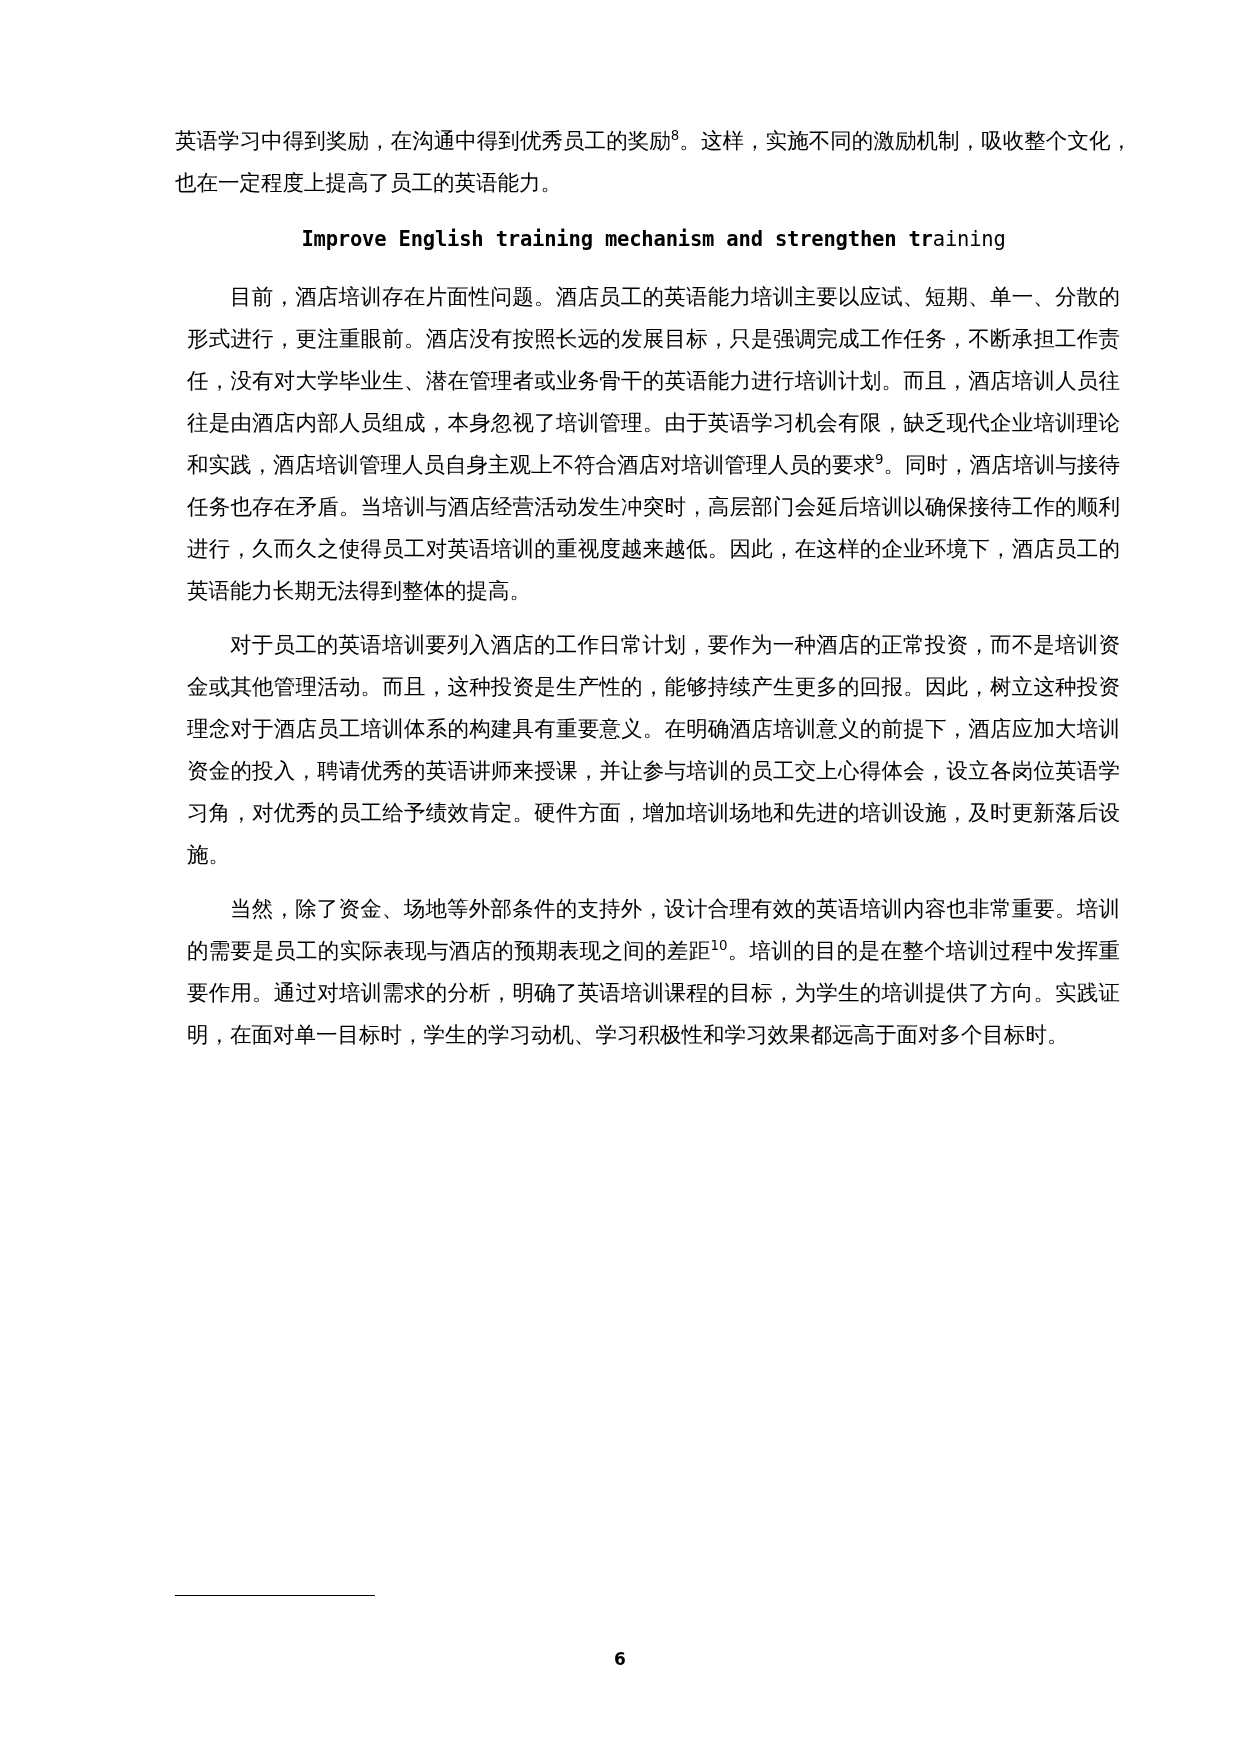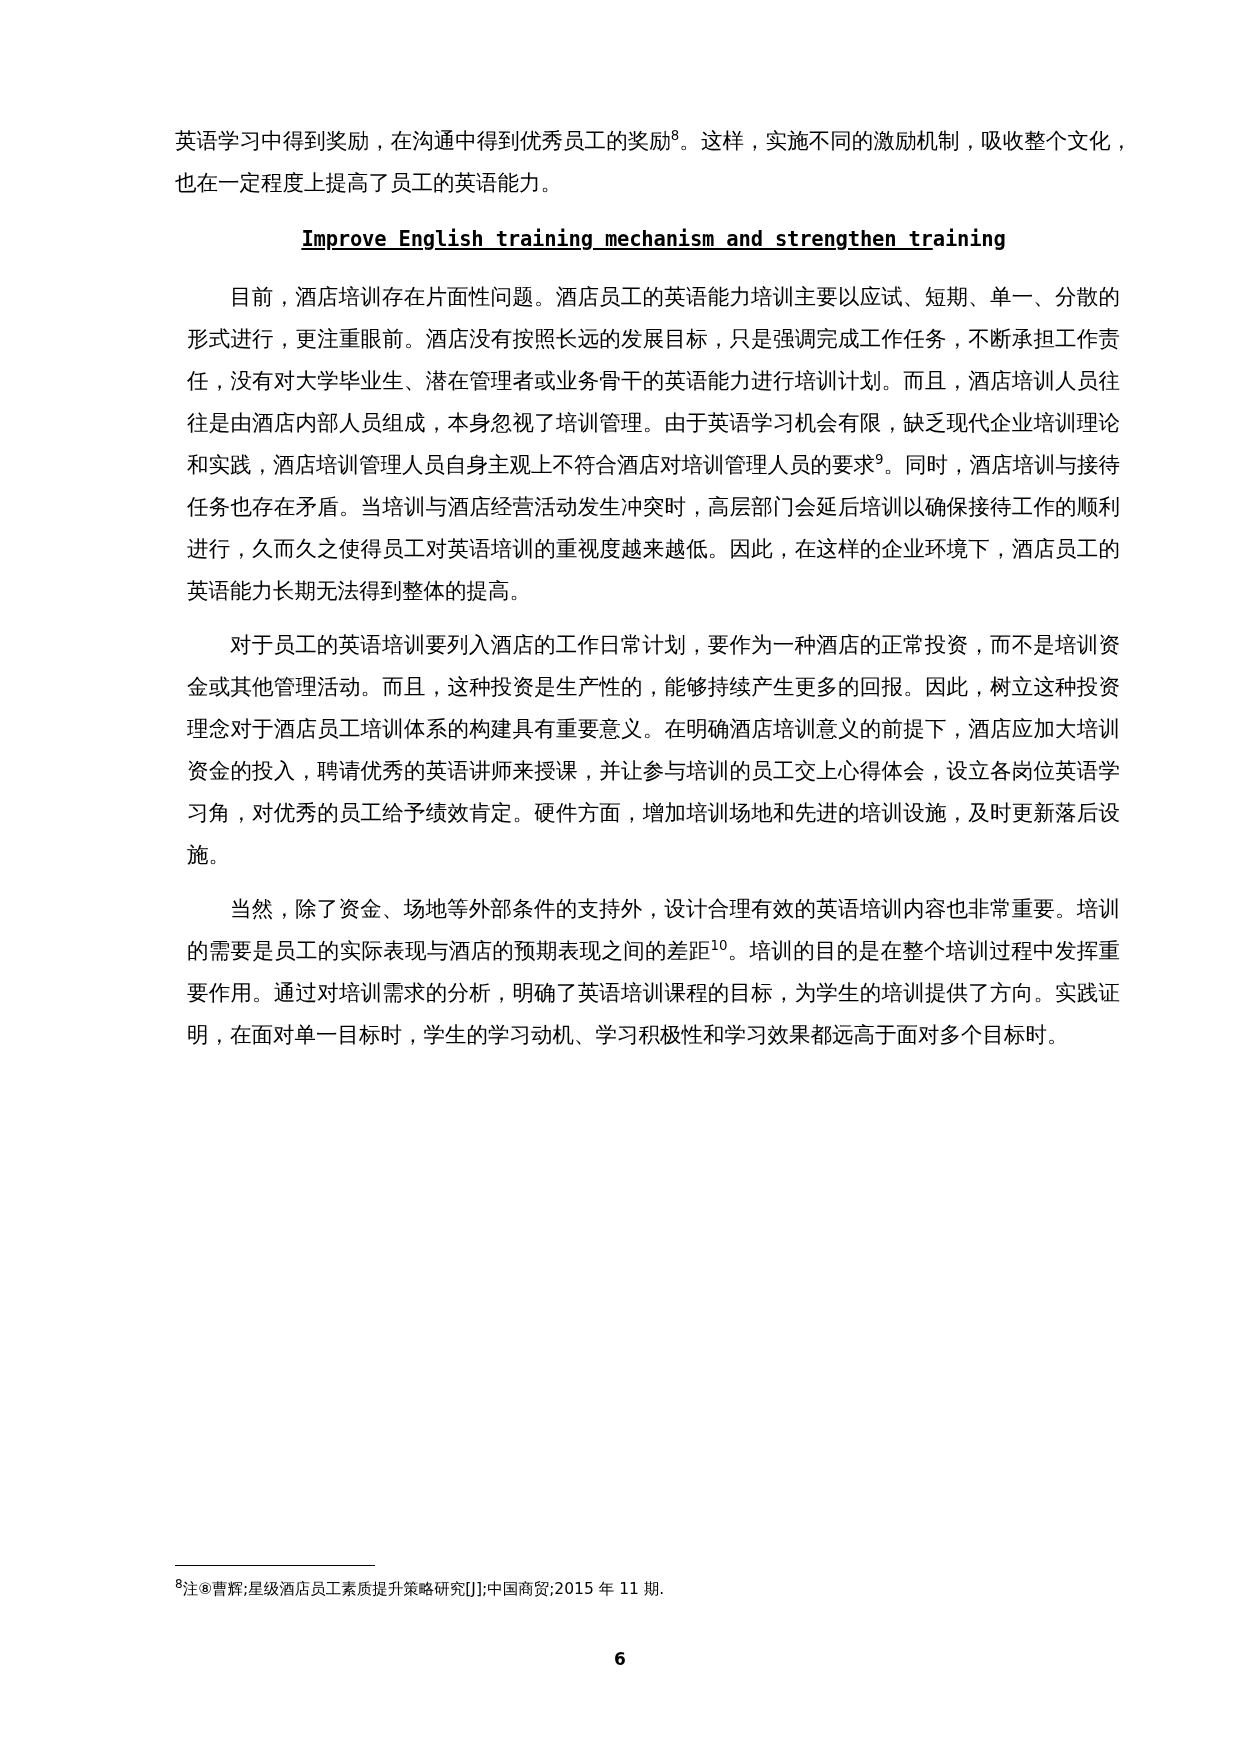--- a/index.html
+++ b/index.html
@@ -34,24 +34,23 @@
   .section-heading {
     text-align: center;
     font-family: "DejaVu Sans Mono", monospace;
     font-size: 20.5px;
     line-height: 42px;
     margin: 14px 0 16px 0;
     letter-spacing: -0.2px;
   }
   .section-heading .bold-part {
     font-weight: bold;
-    text-decoration: underline;
   }
   .section-heading .thin-part {
-    font-weight: bold;
+    font-weight: normal;
     text-align: center;
   }
   sup {
     font-size: 0.62em;
     vertical-align: super;
     line-height: 0;
   }
   .footnotes {
     position: absolute;
     left: 175px;
@@ -99,18 +98,17 @@
 
   <p class="body-text para-indent"><span>目前，酒店培训存在片面性问题。酒店员工的英语能力培训主要以应试、短期、单一、分散的形式进行，更注重眼前。酒店没有按照长远的发展目标，只是强调完成工作任务，不断承担工作责任，没有对大学毕业生、潜在管理者或业务骨干的英语能力进行培训计划。而且，酒店培训人员往往是由酒店内部人员组成，本身忽视了培训管理。由于英语学习机会有限，缺乏现代企业培训理论和实践，酒店培训管理人员自身主观上不符合酒店对培训管理人员的要求</span><sup>9</sup><span>。同时，酒店培训与接待任务也存在矛盾。当培训与酒店经营活动发生冲突时，高层部门会延后培训以确保接待工作的顺利进行，久而久之使得员工对英语培训的重视度越来越低。因此，在这样的企业环境下，酒店员工的英语能力长期无法得到整体的提高。</span></p>
 
   <p class="body-text para-indent"><span>对于员工的英语培训要列入酒店的工作日常计划，要作为一种酒店的正常投资，而不是培训资金或其他管理活动。而且，这种投资是生产性的，能够持续产生更多的回报。因此，树立这种投资理念对于酒店员工培训体系的构建具有重要意义。在明确酒店培训意义的前提下，酒店应加大培训资金的投入，聘请优秀的英语讲师来授课，并让参与培训的员工交上心得体会，设立各岗位英语学习角，对优秀的员工给予绩效肯定。硬件方面，增加培训场地和先进的培训设施，及时更新落后设施。</span></p>
 
   <p class="body-text para-indent"><span>当然，除了资金、场地等外部条件的支持外，设计合理有效的英语培训内容也非常重要。培训的需要是员工的实际表现与酒店的预期表现之间的差距</span><sup>10</sup><span>。培训的目的是在整个培训过程中发挥重要作用。通过对培训需求的分析，明确了英语培训课程的目标，为学生的培训提供了方向。实践证明，在面对单一目标时，学生的学习动机、学习积极性和学习效果都远高于面对多个目标时。</span></p>
 
 
   <div class="footnotes">
     <hr class="footnote-rule">
-    <p class="footnote"><span class="fn-num">8</span><span>注⑧曹辉;星级酒店员工素质提升策略研究[J];中国商贸;2015 年 11 期.</span></p>
   </div>
 
   <div class="page-number">6</div>
 
 </div>
 
 </body></html>

